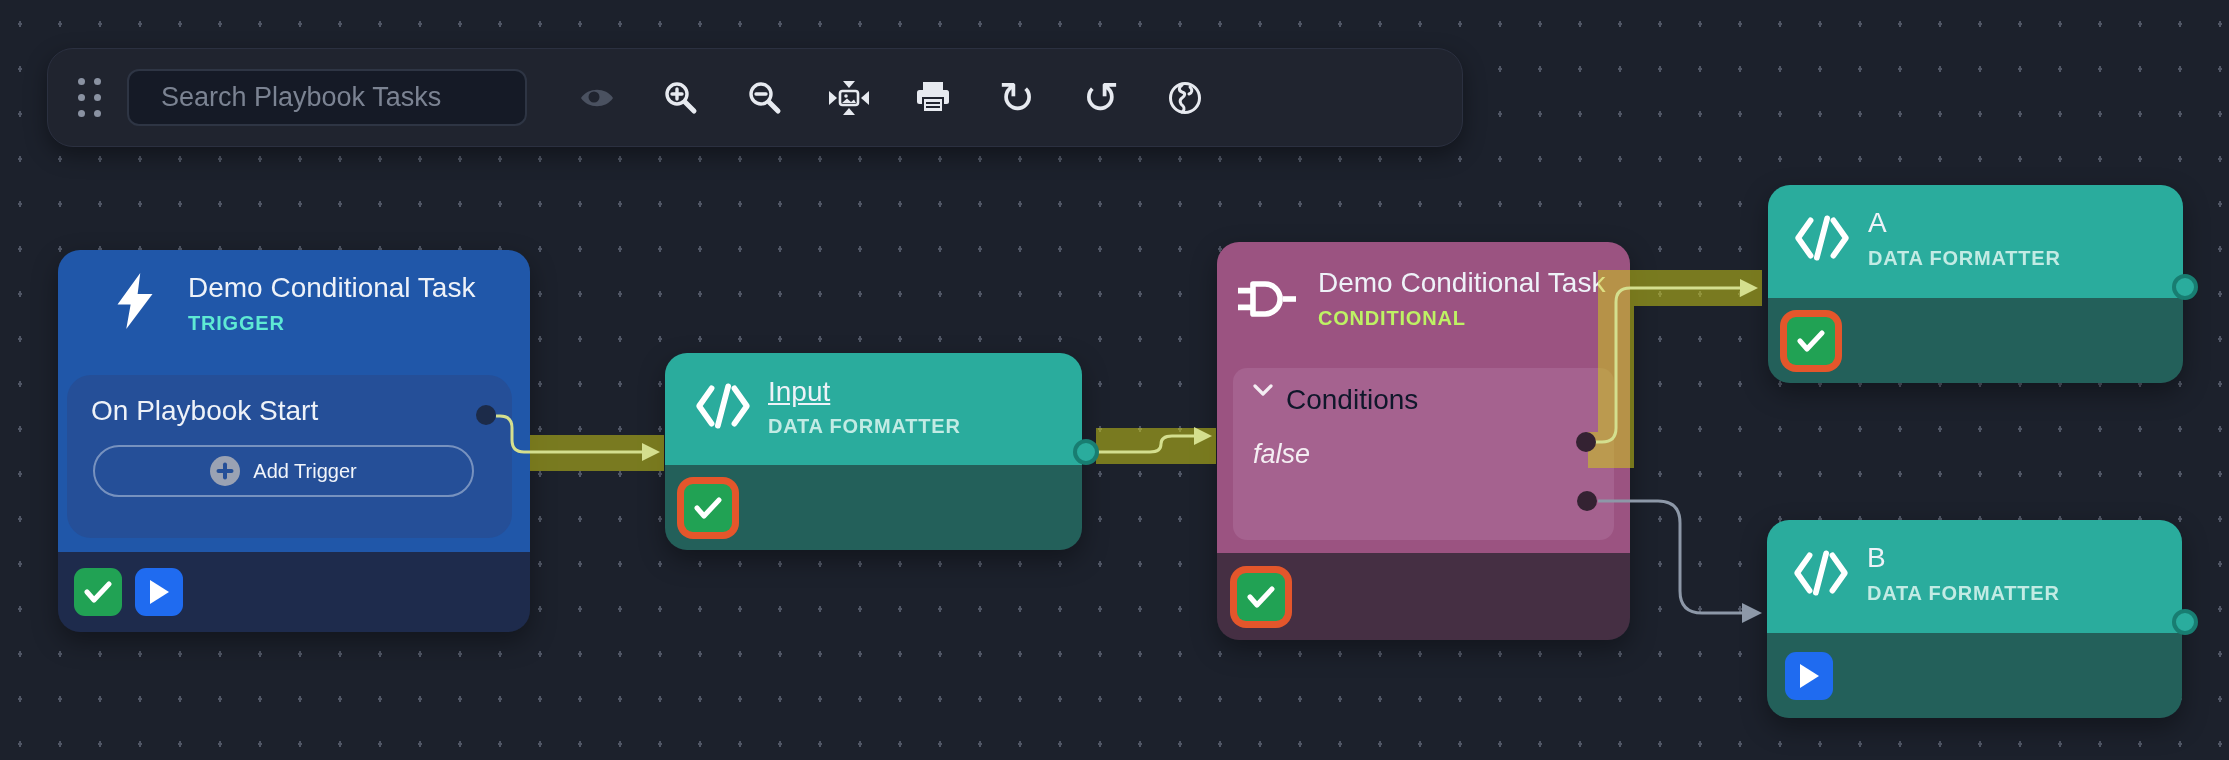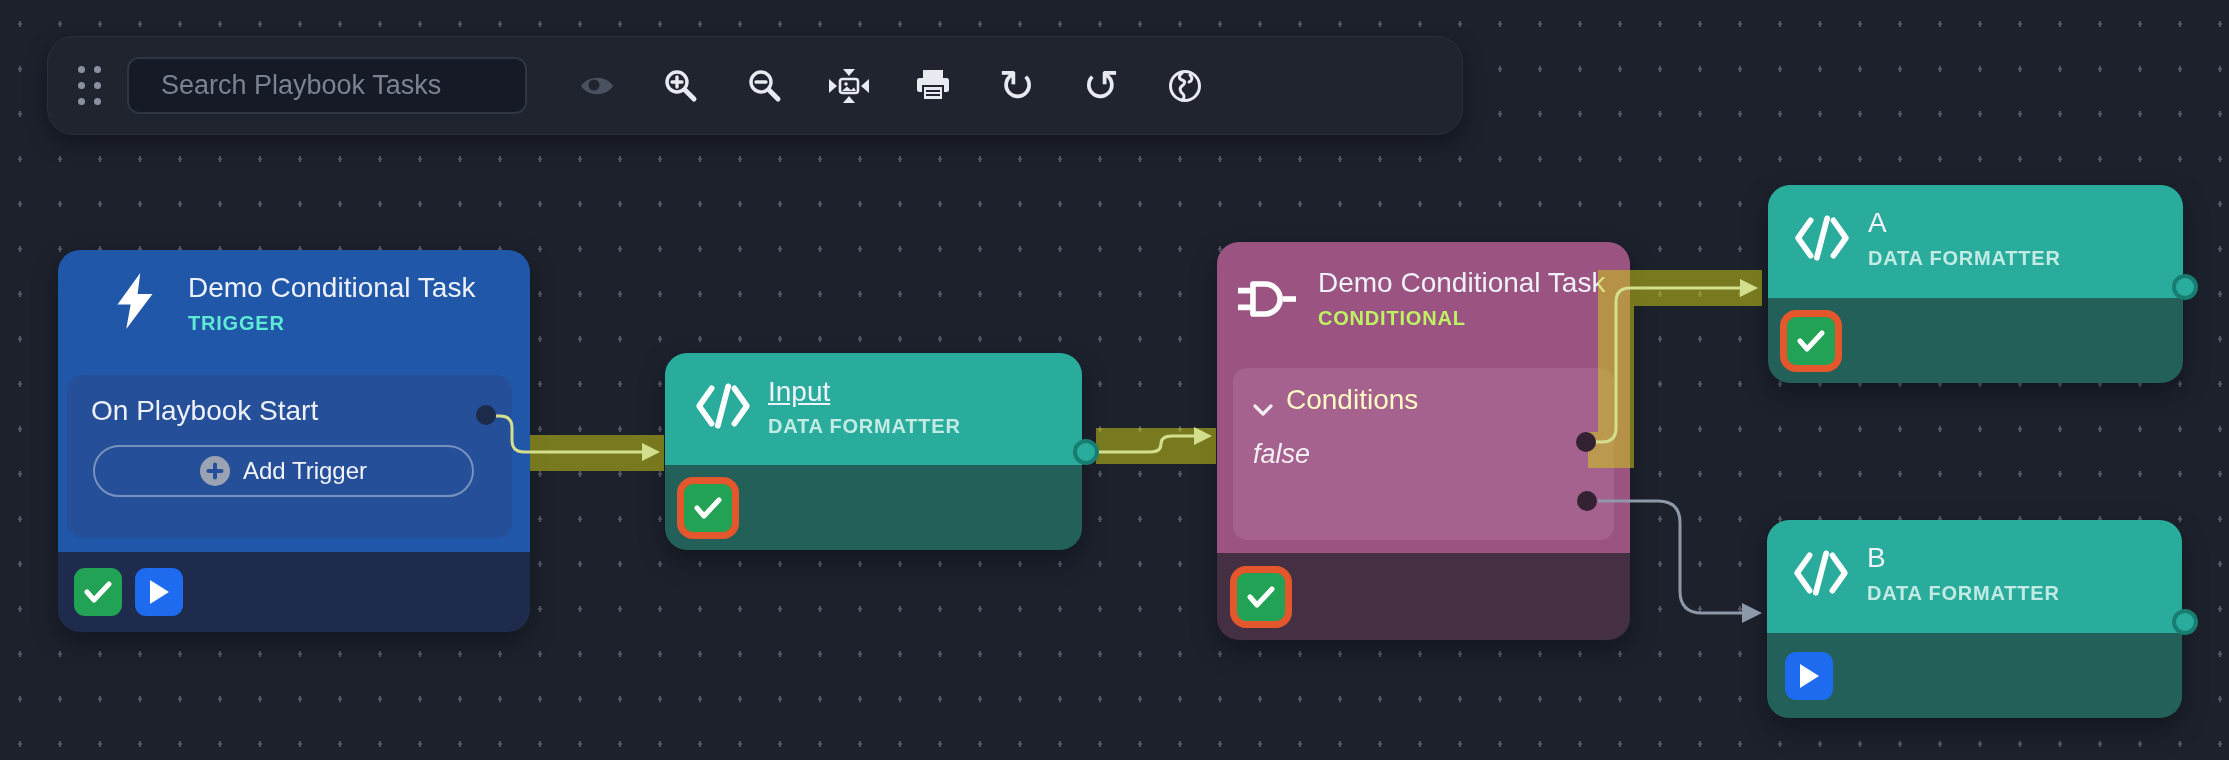--- a/index.html
+++ b/index.html
@@ -5,21 +5,21 @@
   html,body{margin:0;padding:0;background:#11141c;}
   *{box-sizing:border-box;font-family:"Liberation Sans",sans-serif;}
   #canvas{
     position:relative;width:2229px;height:760px;overflow:hidden;
     background-color:#1c212c;
     background-image:radial-gradient(1.6px 3.4px at 20px 24px, #4f5564 96%, transparent 100%);
     background-size:40px 45px;
   }
   
   .toolbar{
-    position:absolute;left:47px;top:36px;width:1416px;height:99px;
+    position:absolute;left:47px;top:48px;width:1416px;height:99px;
     background:#20242f;border:1px solid #2b3040;border-radius:26px;
     box-shadow:0 8px 22px rgba(0,0,0,.38);
     display:flex;align-items:center;padding:0 30px;z-index:10;
   }
   .drag-handle{display:grid;grid-template-columns:7px 7px;grid-gap:9px;margin-right:26px;cursor:grab;}
   .drag-handle i{width:7px;height:7px;border-radius:50%;background:#8a92a2;}
   .searchbox{
     width:400px;height:57px;background:#151a26;border:2px solid #2e3544;border-radius:12px;
     display:flex;align-items:center;padding:0 16px;margin-right:28px;
   }
@@ -47,27 +47,27 @@
     background-size:40px 45px;}
   .n-title{position:absolute;color:#eef2f8;font-size:28px;font-weight:500;white-space:nowrap;}
   .n-sub{position:absolute;font-size:20px;font-weight:bold;letter-spacing:.8px;white-space:nowrap;}
   .n-icon{position:absolute;}
   
   .node.trigger{left:58px;top:250px;width:472px;height:382px;}
   .node.trigger .node-body{background:#2057a9;}
   .node.trigger .node-footer{background:#1e2b4c;height:80px;padding-left:16px;gap:13px;}
   .trigger-panel{
     position:absolute;left:9px;top:125px;width:445px;height:163px;
-    background:#254f98;border-radius:16px;padding:20px 24px 12px 24px;
+    background:#254f98;border-radius:24px;padding:20px 24px 12px 24px;
   }
   .event-row{color:#eef2f8;font-size:28px;}
   .add-trigger{
     margin-top:18px;height:52px;margin-left:2px;margin-right:14px;
     border:2px solid rgba(255,255,255,.38);border-radius:26px;
-    display:flex;align-items:center;justify-content:center;gap:13px;color:#f2f5fa;font-size:24px;cursor:pointer;
+    display:flex;align-items:center;justify-content:center;gap:13px;color:#f2f5fa;font-size:20px;cursor:pointer;
   }
   
   .node.teal .node-body{background:#2aac9d;}
   .node.teal .node-footer{background:#23605a;}
   .node.input-node{left:665px;top:353px;width:417px;height:197px;}
   .node.input-node .node-body{height:112px;flex:none;}
   .node.node-a{left:1768px;top:185px;width:415px;height:198px;}
   .node.node-a .node-body{height:113px;flex:none;}
   .node.node-b{left:1767px;top:520px;width:415px;height:198px;}
   .node.node-b .node-body{height:113px;flex:none;}
@@ -75,21 +75,21 @@
   .node.teal .n-sub{color:#c2ebe4;}
   
   .node.conditional{left:1217px;top:242px;width:413px;height:398px;}
   .node.conditional .node-body{background:#9b5381;}
   .node.conditional .node-footer{background:#452f43;height:87px;padding-left:13px;}
   .node.conditional .n-sub{color:#bef264;}
   .cond-panel{
     position:absolute;left:16px;top:126px;width:381px;height:172px;
     background:#a5628f;border-radius:14px;padding:16px 20px;
   }
-  .cond-head{display:flex;align-items:flex-end;gap:13px;color:#fef9c3;font-size:28px;cursor:pointer;}
+  .cond-head{display:flex;align-items:flex-start;gap:13px;color:#0f172a;font-size:28px;cursor:pointer;}
   .branch-row{color:#f4eef3;font-size:27px;margin-top:17px;}
   .node.trigger .n-sub{color:#5eead4;}
   
   .badge{width:48px;height:48px;border-radius:11px;display:flex;align-items:center;justify-content:center;cursor:pointer;}
   .badge.green{background:#21a254;}
   .badge.play{background:#1f6bf0;}
   .ring{width:62px;height:62px;border-radius:16px;background:#e4562b;padding:7px;cursor:pointer;}
   .ring .badge{width:48px;height:48px;border-radius:9px;}
   
   #wires{position:absolute;left:0;top:0;z-index:5;pointer-events:none;}

